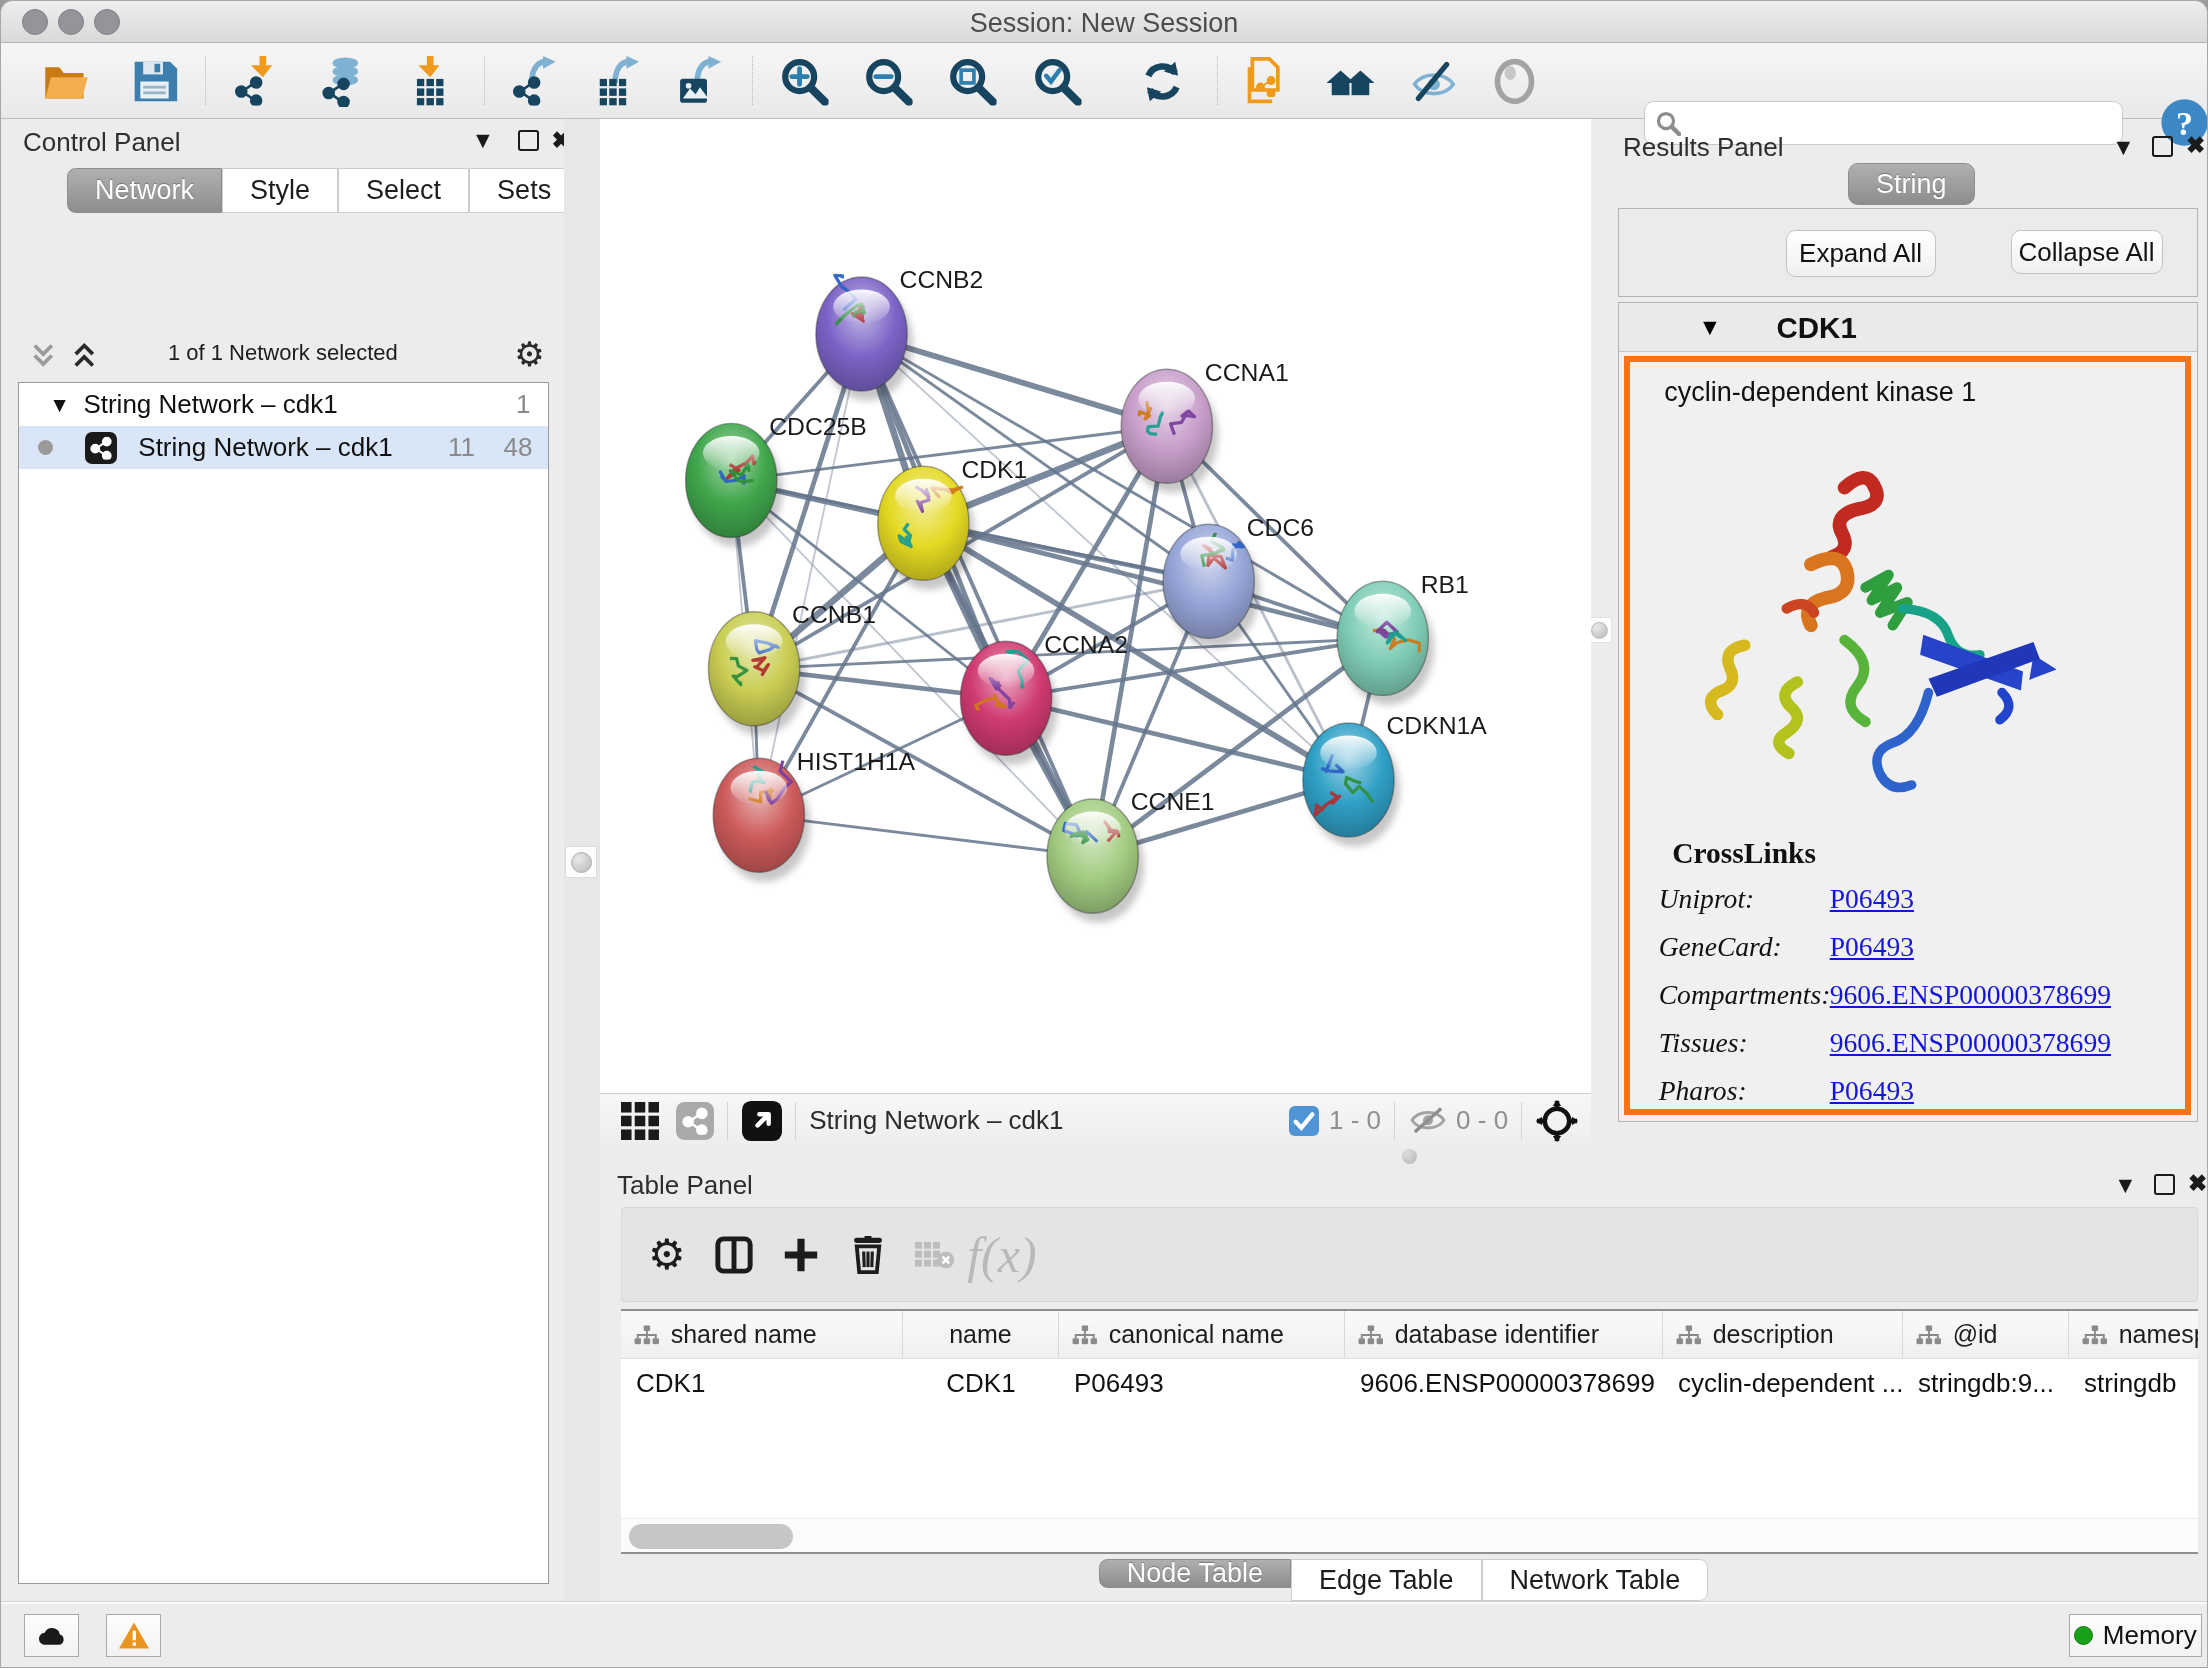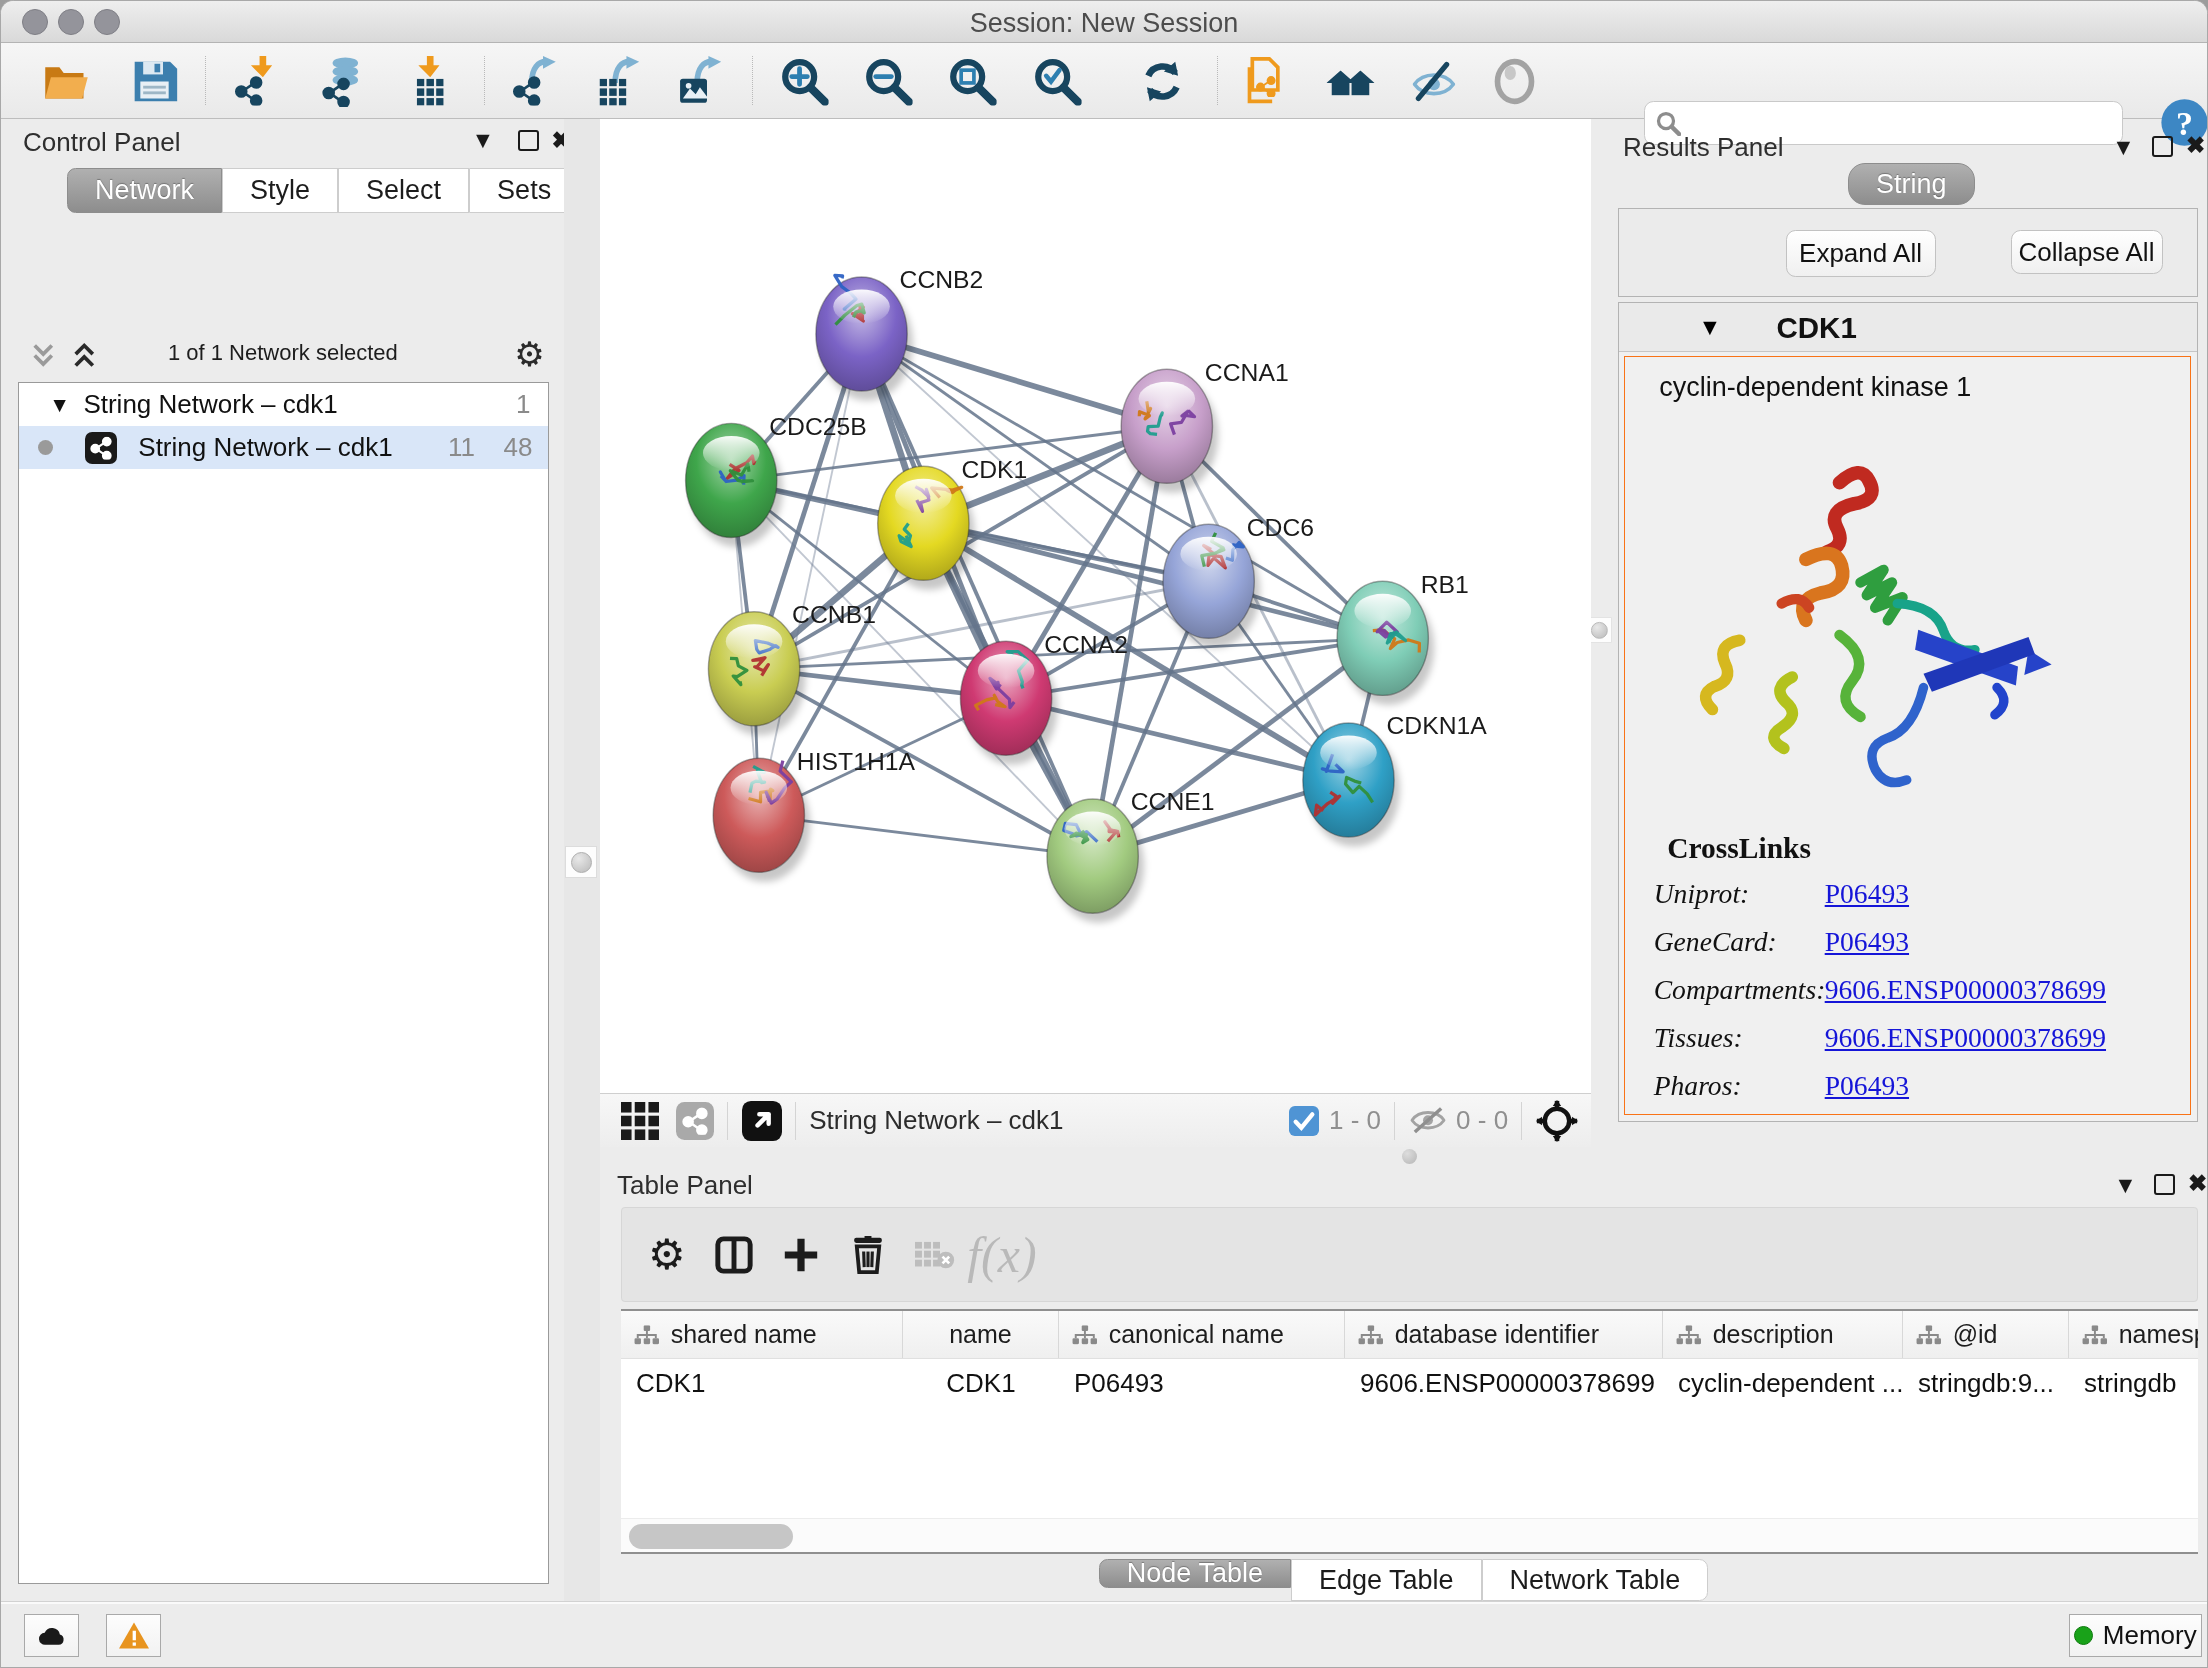--- a/index.html
+++ b/index.html
@@ -73,21 +73,21 @@
 
   
   #results-panel { position:absolute; left:1607px; top:118px; width:601px; height:1041px; }
   #rp-tab { position:absolute; left:240px; top:44px; }
   .box { position:absolute; border:1.9px solid #b3b3b3; background:#ebebeb; }
   .btn { background:linear-gradient(#ffffff,#f0f0f0); border:1.9px solid #c2c2c2; border-radius:9.5px;
     font-size:26px; color:#111; display:inline-flex; align-items:center; justify-content:center; }
   #cdk1-head { position:absolute; left:0; top:0; right:0; height:49px; background:#eaeaea;
     border-bottom:1.9px solid #c6c6c6; }
   #cdk1-body { position:absolute; left:5.7px; top:53px; right:5.7px; bottom:5.7px; background:#f0f0f0;
-    border:1px solid #f97316; }
+    border:6px solid #f97316; }
   .serif { font-family:"Liberation Serif", serif; }
   .xlink { color:#1515d8; text-decoration:underline; }
   .xrow { display:flex; font-size:27.6px; margin:0 0 16px 28.5px; }
   .xrow .lbl { width:171px; color:#111;font-style:italic; }
 
   
   #table-panel { position:absolute; left:599px; top:1158px; right:0; height:444px; }
   #tp-toolbar { position:absolute; left:21px; right:9.5px; top:48px; height:95px;
     background:#e4e4e4; border:1px solid #d6d6d6; border-radius:3.8px; display:flex; align-items:center; }
   .tpbtn { width:67px; height:61px; display:flex; align-items:center; justify-content:center; }
@@ -638,21 +638,21 @@
   <div id="h-splitter">
       <i></i>
     </div>
 
   <div id="results-panel">
     <span class="panel-title" style="position:absolute;left:15px;top:13.3px">Results Panel</span>
     <span class="pctl" style="position:absolute;left:504px;top:15px">▼</span>
     <span class="float-box" style="position:absolute;left:544px;top:17px"></span>
     <span class="pctl" style="position:absolute;left:578px;top:13.3px;font-weight:bold">✖</span>
 
-    <span class="tab active" id="rp-tab" style="border-radius:17px;height:42px">String</span>
+    <span class="tab active" id="rp-tab" style="border-radius:10px;height:42px">String</span>
 
     <div class="box" style="left:9.5px;top:89px;width:580px;height:89px">
       <span class="btn" style="position:absolute;left:167px;top:21px;width:150px;height:47px">Expand All</span>
       <span class="btn" style="position:absolute;left:392px;top:21px;width:152px;height:44px">Collapse All</span>
     </div>
 
     <div class="box" style="left:9.5px;top:183px;width:580px;height:820px;background:#f0f0f0">
       <div id="cdk1-head">
         <span style="position:absolute;left:80px;top:11.4px;font-size:23px">▼</span>
         <span style="position:absolute;left:158px;top:7.6px;font-size:29.5px;font-weight:bold;color:#111">CDK1</span>

